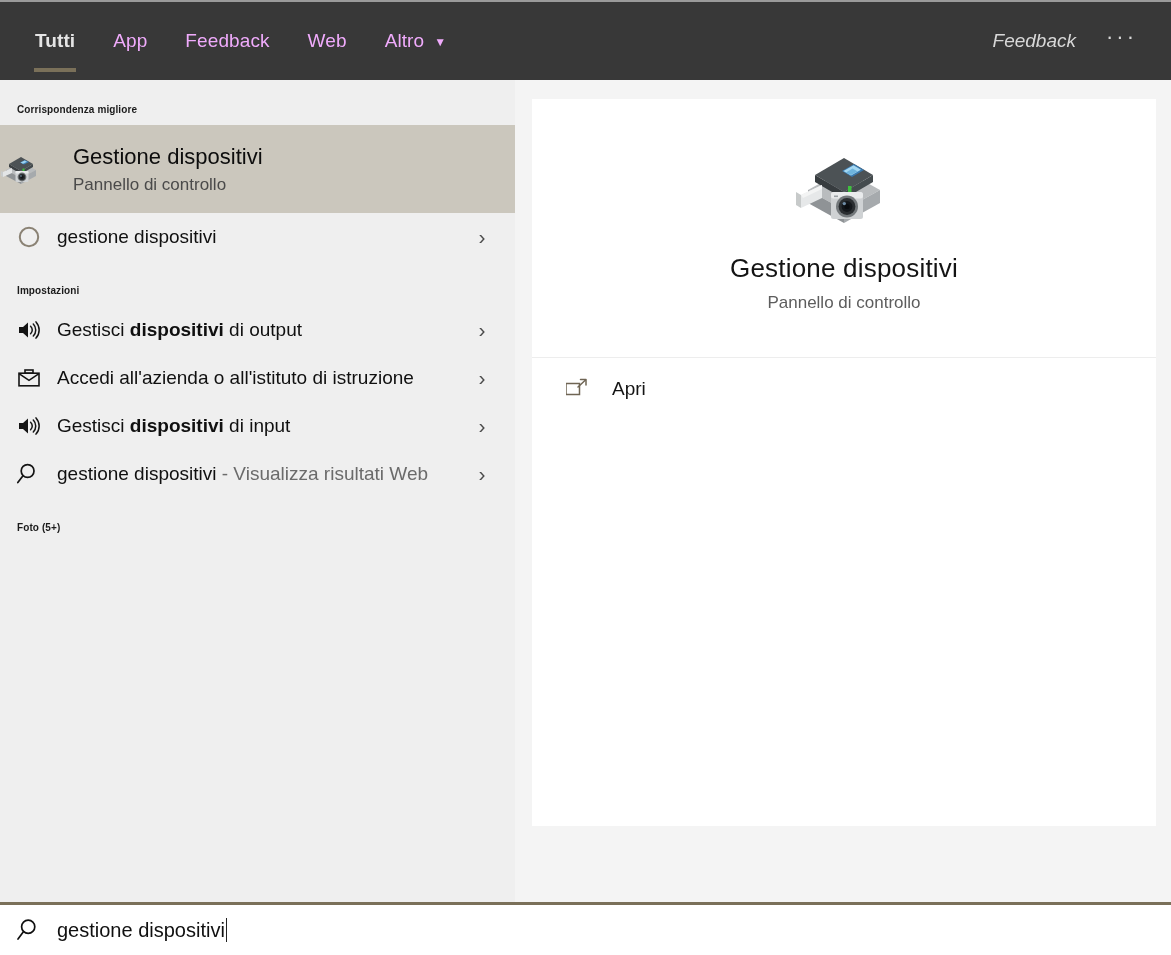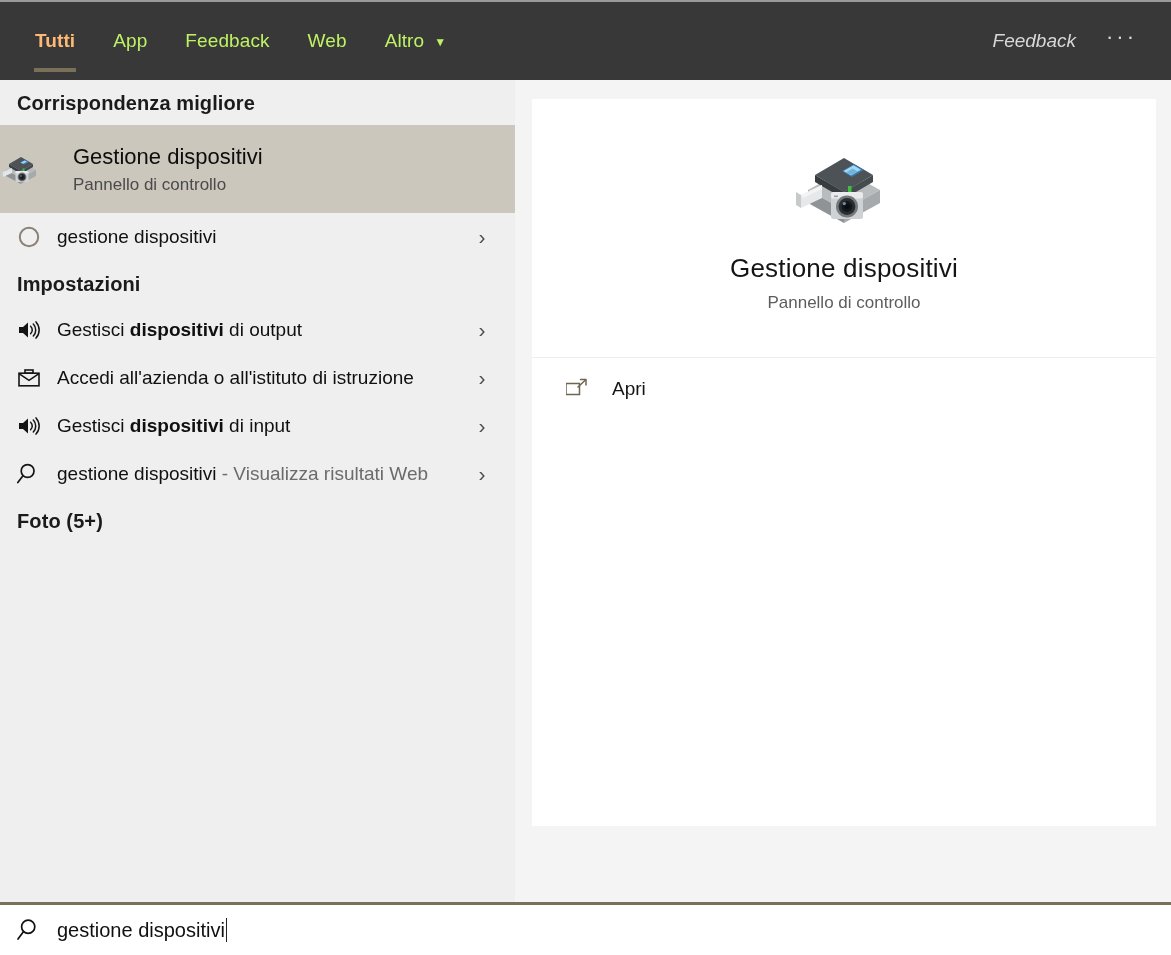--- a/index.html
+++ b/index.html
@@ -35,28 +35,28 @@
     align-items: center;
     height: 78px;
     padding-left: 16px;
   }
   .tab {
     position: relative;
     height: 78px;
     display: flex;
     align-items: center;
     padding: 0 19px;
-    color: #bef264;
+    color: #f0abfc;
     font-size: 19px;
     letter-spacing: 0.1px;
     cursor: default;
     user-select: none;
   }
   .tab.active {
-    color: #fdba74;
+    color: #e5e5e5;
     font-weight: bold;
   }
   .tab.active::after {
     content: "";
     position: absolute;
     left: 18px; right: 18px;
     bottom: 8px;
     height: 4px;
     background: var(--accent, #7a7059);
   }
@@ -114,26 +114,27 @@
     background: #f4f4f4;
   }
   .preview-area {
     position: absolute;
     left: 532px; top: 0;
     width: 639px; height: 822px;
     background: #f4f4f4;
   }
 
   .section-head {
-    font-size: 20px;
+    font-size: 10px;
     font-weight: bold;
     color: #1b1b1b;
     padding: 12px 0 10px 17px;
     letter-spacing: 0.1px;
     user-select: none;
+    margin-top: 12px;
   }
 
   .row {
     display: flex;
     align-items: center;
     min-height: 48px;
     padding: 0 16px 0 0;
     cursor: default;
   }
   .row .icon-cell {

